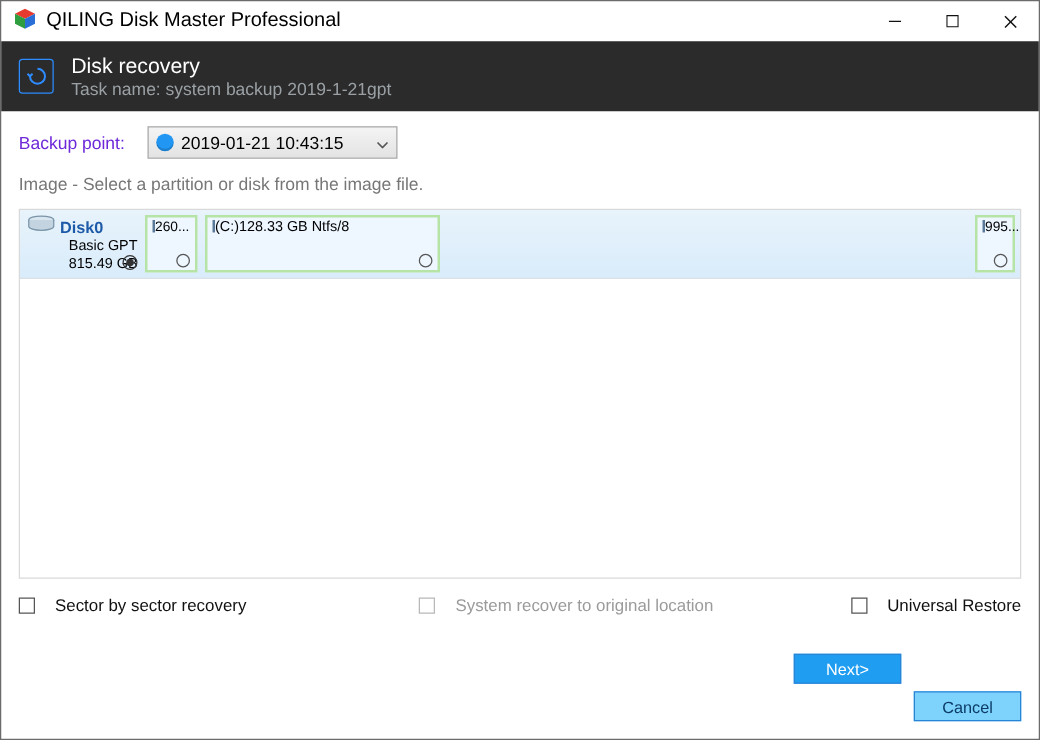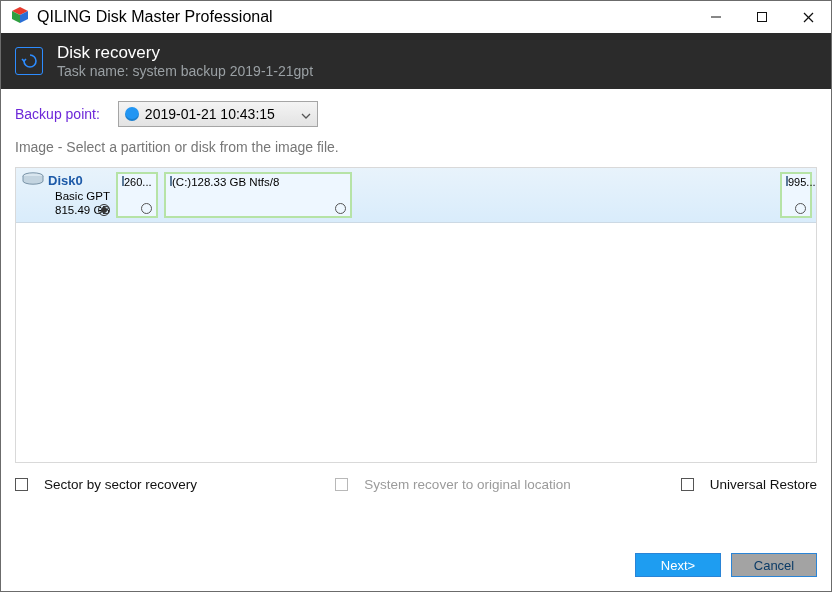--- a/index.html
+++ b/index.html
@@ -39,21 +39,21 @@
   .spacer { flex:1; }
   .p-tail  { width:32px; }
   .footer-opts { display:flex; align-items:center; font-size:13.5px; margin-top:14px; color:#111; }
   .opt { display:flex; align-items:center; gap:16px; }
   .opt.disabled { color:#9b9b9b; }
   .chk { width:13px; height:13px; border:1px solid #555; background:#fff; }
   .opt.disabled .chk { border-color:#b8b8b8; }
   .actions { display:flex; justify-content:flex-end; gap:10px; padding:12px 14px 14px 0; }
   .btn { height:24px; width:86px; font-size:13px; border:1px solid #2a84d6; display:flex; align-items:center; justify-content:center; }
   .btn.primary { background:#1e9df1; color:#fff; }
-  .btn.secondary { background:#a3a3a3; color:#0b3b66; }
+  .btn.secondary { background:#7dd3fc; color:#0b3b66;margin-top:30px; }
 </style>
 </head>
 <body>
 
 <div class="window">
   <div class="titlebar">
     <span class="appicon">
       <svg width="18" height="18" viewBox="0 0 18 18">
         <polygon points="9,1 17,5 9,9 1,5" fill="#e63b2e"></polygon>
         <polygon points="1,5 9,9 9,17 1,13" fill="#2e9e3f"></polygon>

